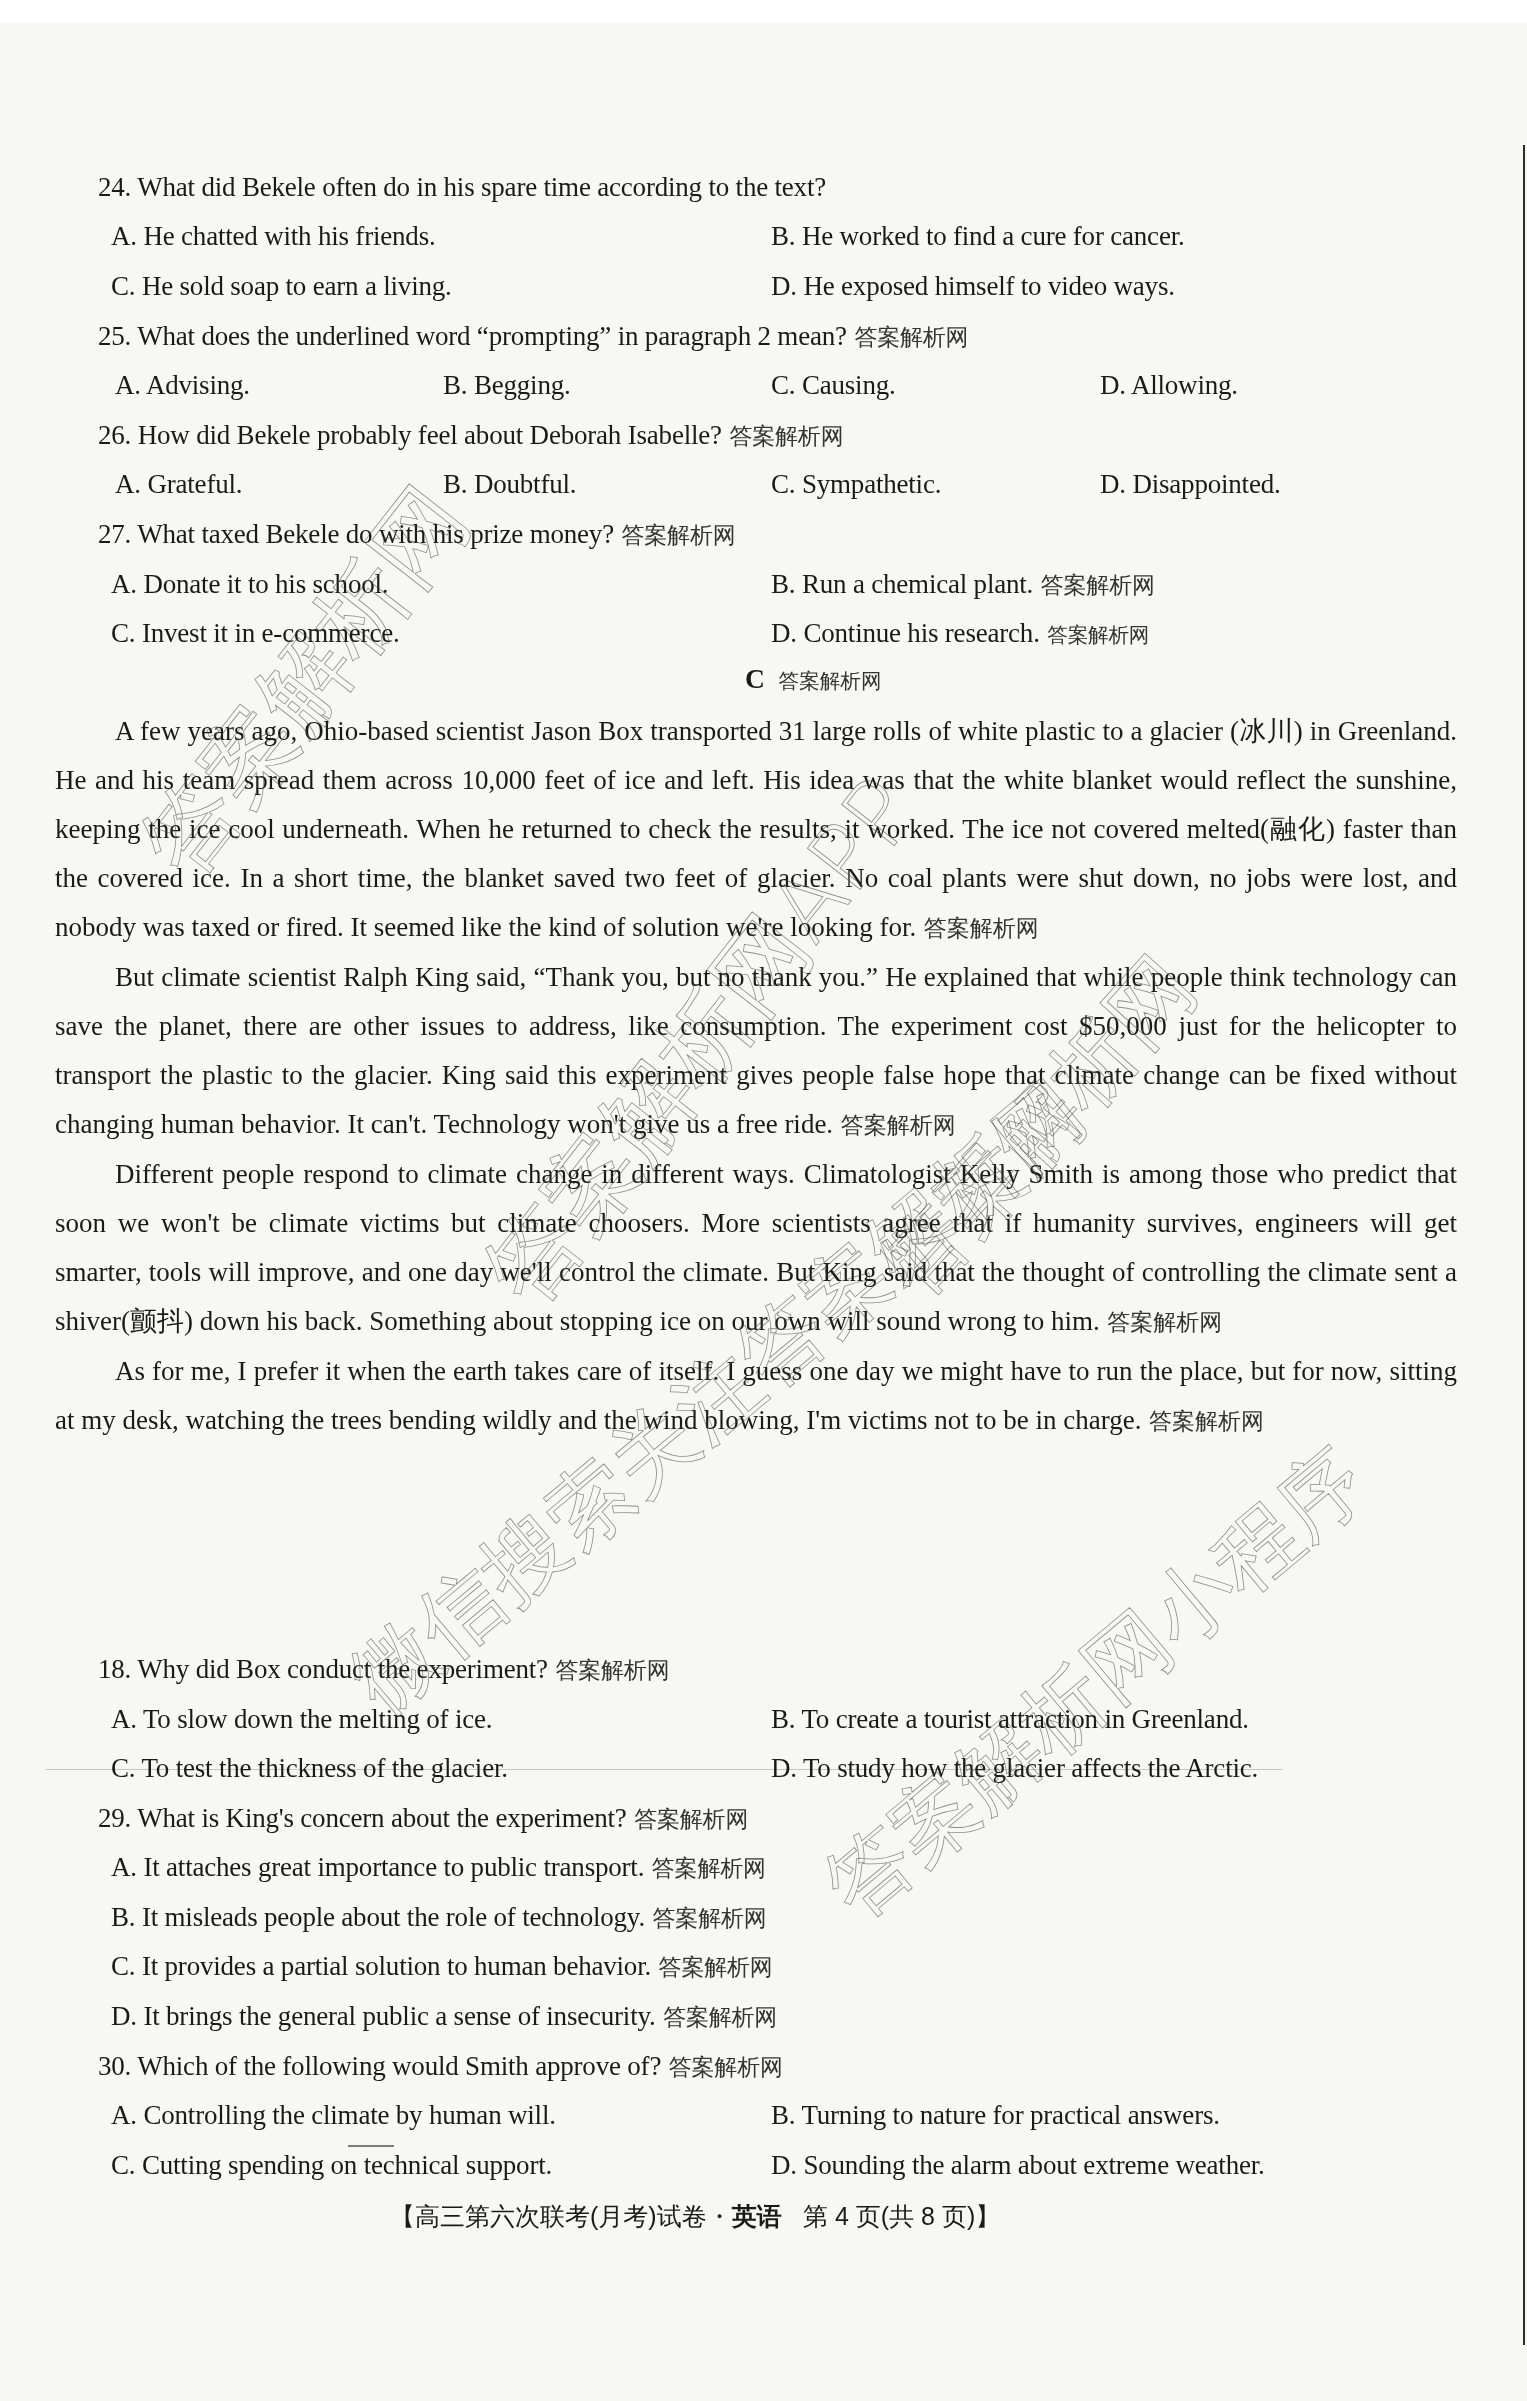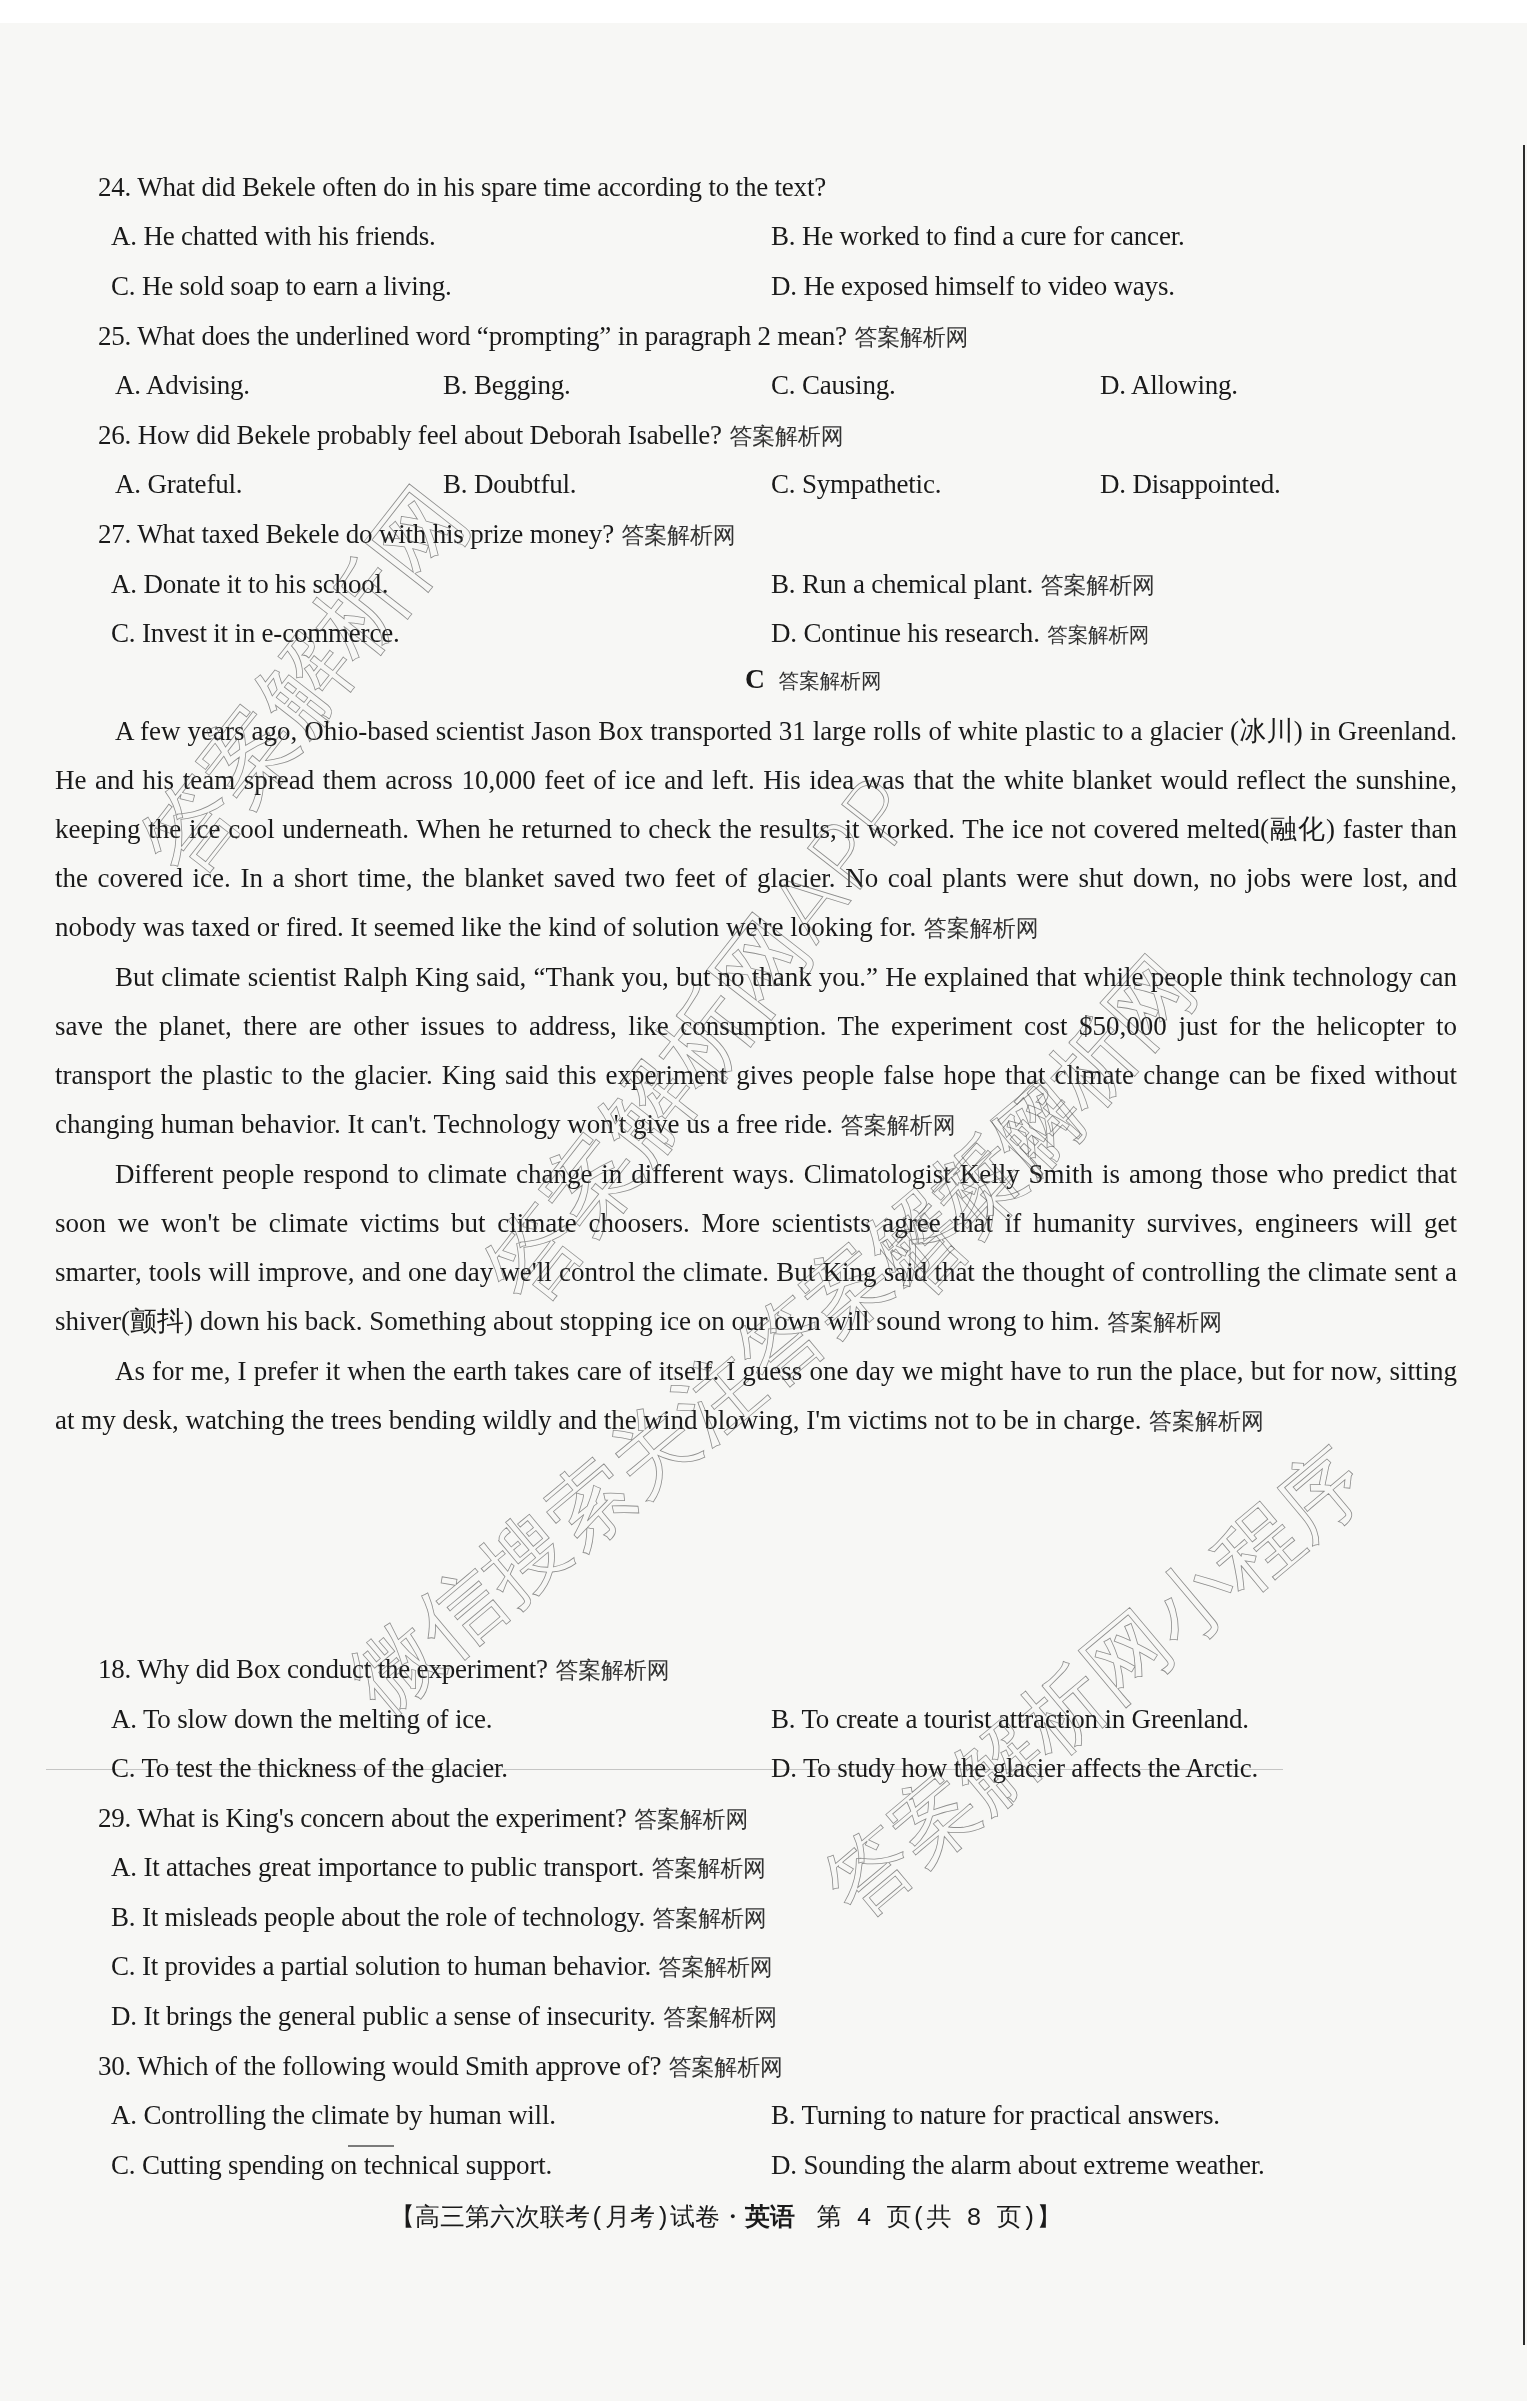--- a/index.html
+++ b/index.html
@@ -15,21 +15,21 @@
   .line { position: absolute; font-size: 27px; line-height: 34px; white-space: nowrap; letter-spacing: -0.2px; }
   .q { left: 98px; }
   .optL { left: 111px; }
   .optR { left: 771px; }
   .opt4a { left: 99px; margin-left: 16px; } .opt4b { left: 443px; } .opt4c { left: 771px; } .opt4d { left: 1100px; }
   .para { position: absolute; left: 55px; width: 1402px; font-size: 27px; line-height: 49px; text-align: justify; text-align-last: left; }
   .para p { margin: 0; text-indent: 60px; }
   .wm { font-family: "DejaVu Sans", sans-serif; font-size: 23px; color: #333; margin-left: 7.6px; }
   .wm-s { font-size: 20.6px; }
   .section-head { position: absolute; left: 745px; top: 663px; font-size: 27.5px; font-weight: bold; }
-  .footer { position: absolute; left: 390px; top: 2200px; font-family: Liberation Mono, monospace; font-size: 25px; white-space: nowrap; }
+  .footer { position: absolute; left: 390px; top: 2200px; font-family: Liberation Sans, sans-serif; font-size: 25px; white-space: nowrap; }
   .footer b { font-weight: bold; }
   .overlay { position: absolute; left: 0; top: 0; width: 1528px; height: 2401px; pointer-events: none; }
   .stamp { position: absolute; font-family: "DejaVu Sans", sans-serif; color: rgba(70,70,70,0.55); font-weight: 200; white-space: nowrap; transform-origin: left top; -webkit-text-stroke: 0.8px rgba(70,70,70,0.6); color: transparent; }
   .dash-line { position: absolute; left: 46px; top: 1769px; width: 1237px; height: 0.8px; background: rgba(0,0,0,0.2); }
   .underline-mark { position: absolute; left: 348px; top: 2145px; width: 46px; height: 1.5px; background: rgba(0,0,0,0.5); }
 </style>
 </head>
 <body>
 
 <div class="topband"></div>

